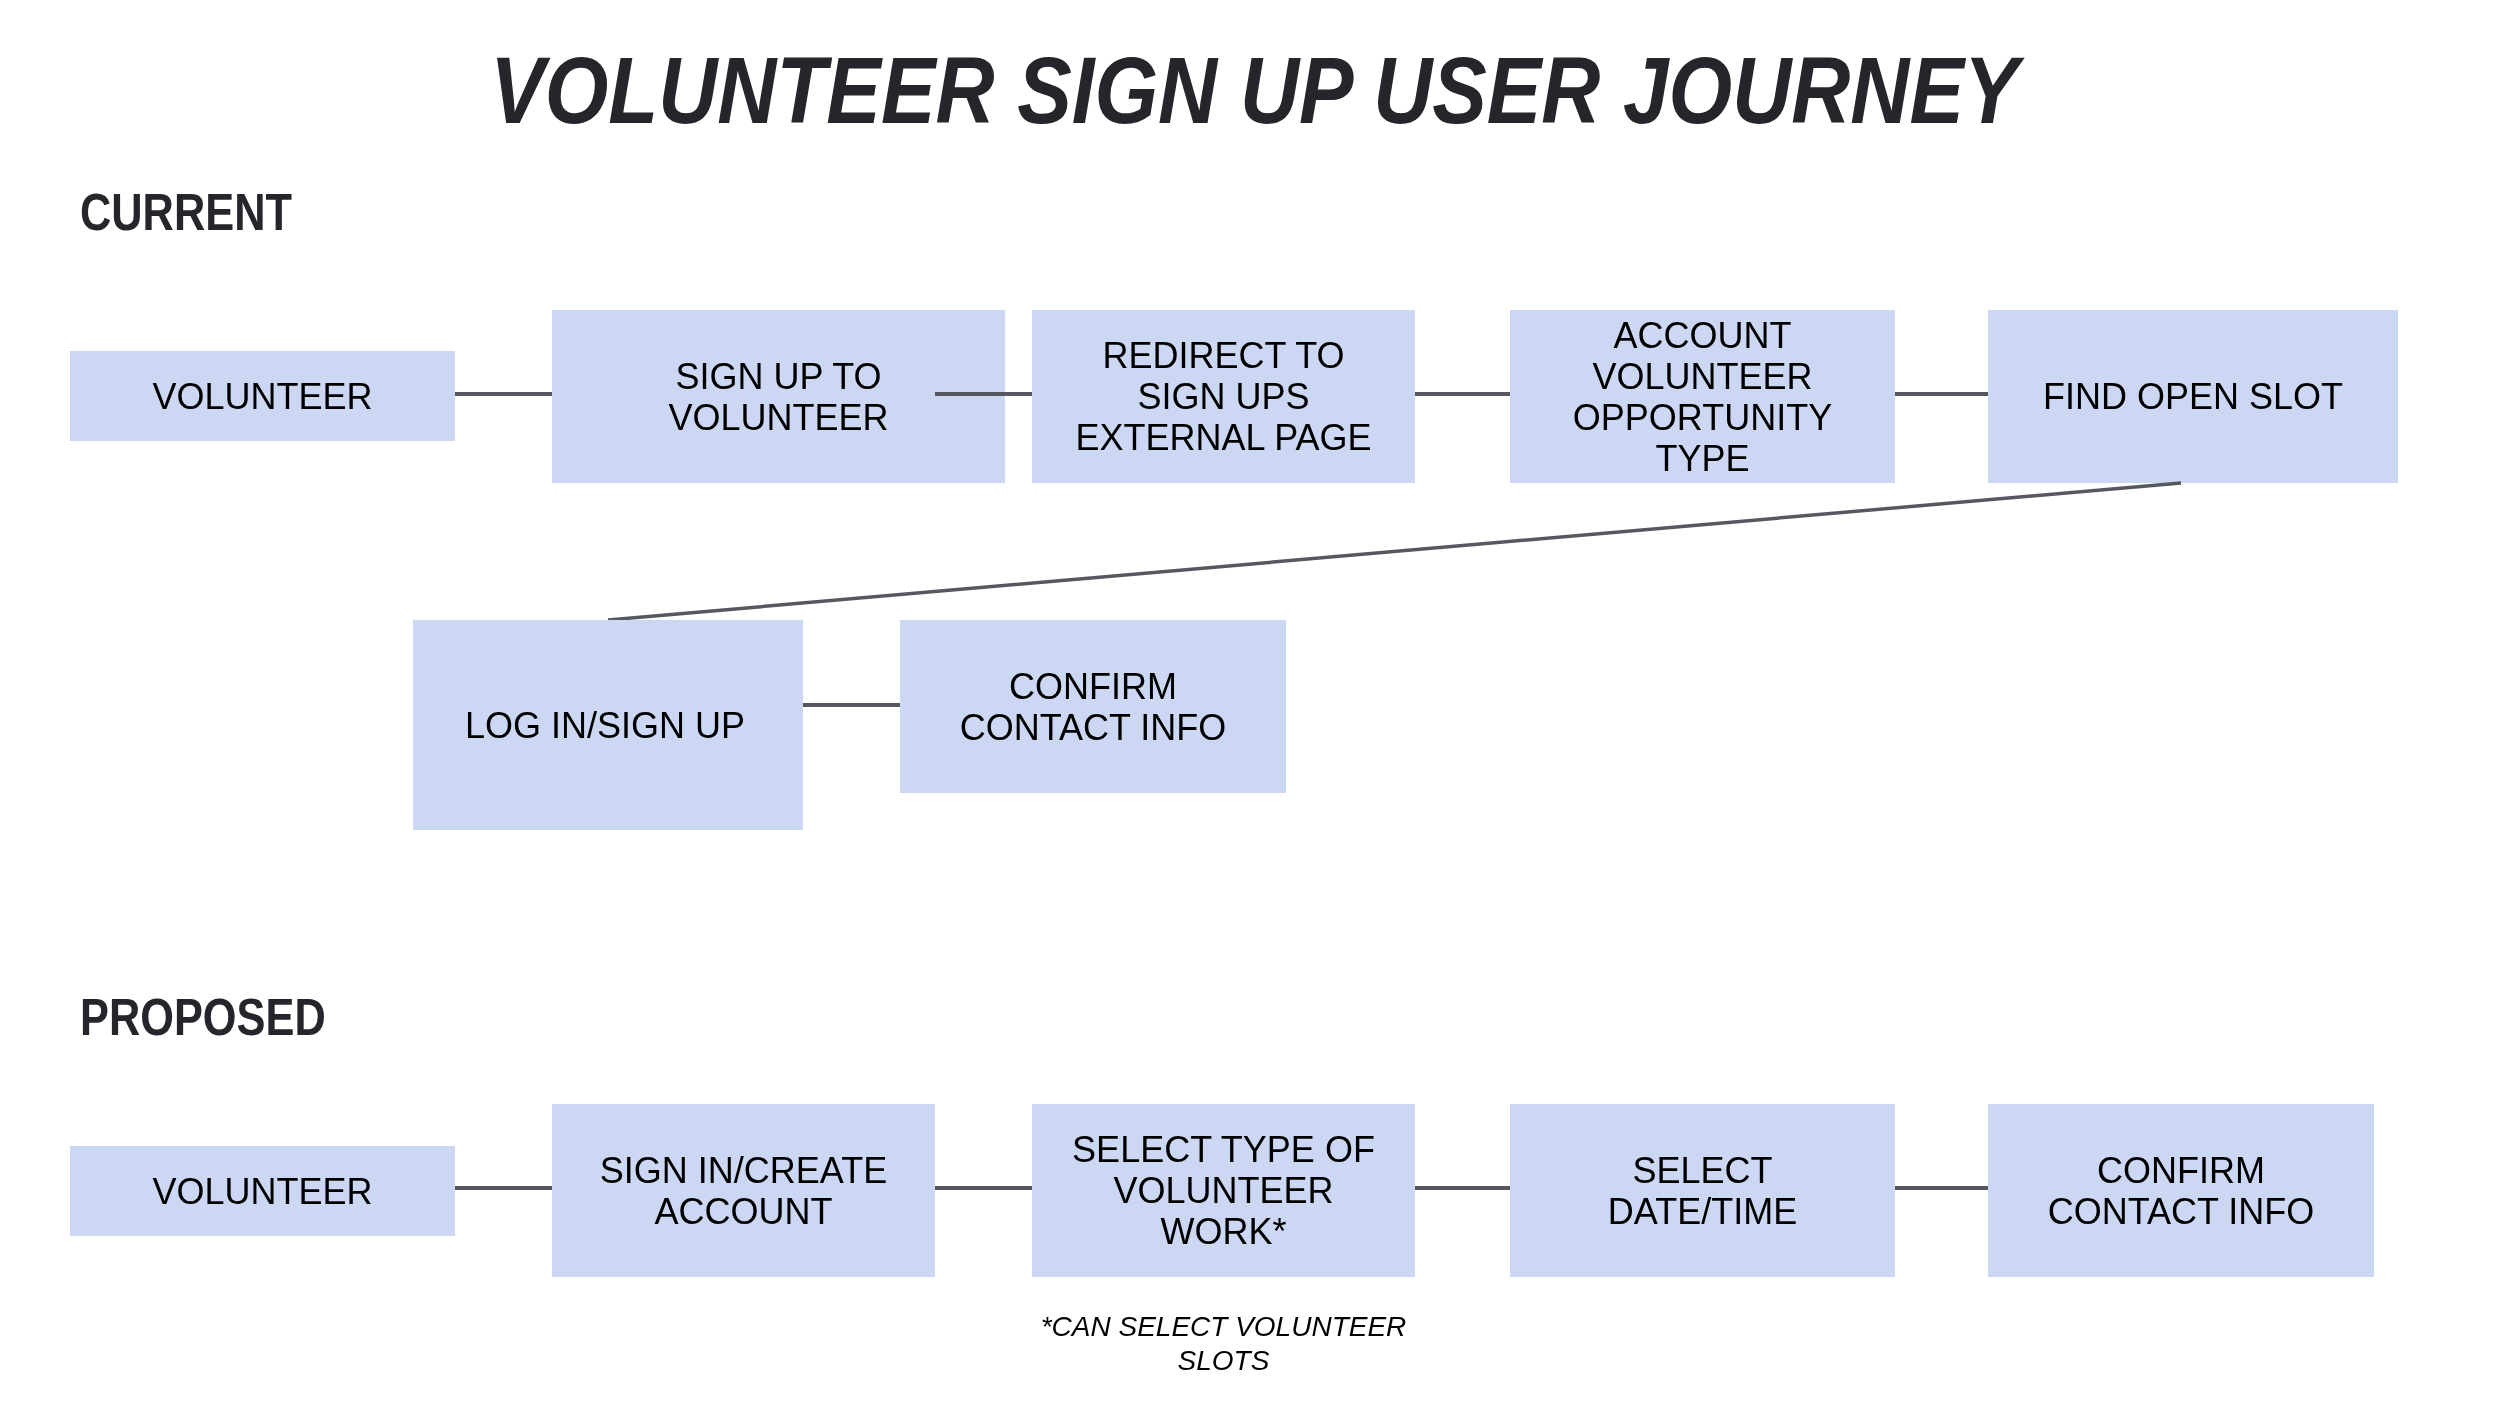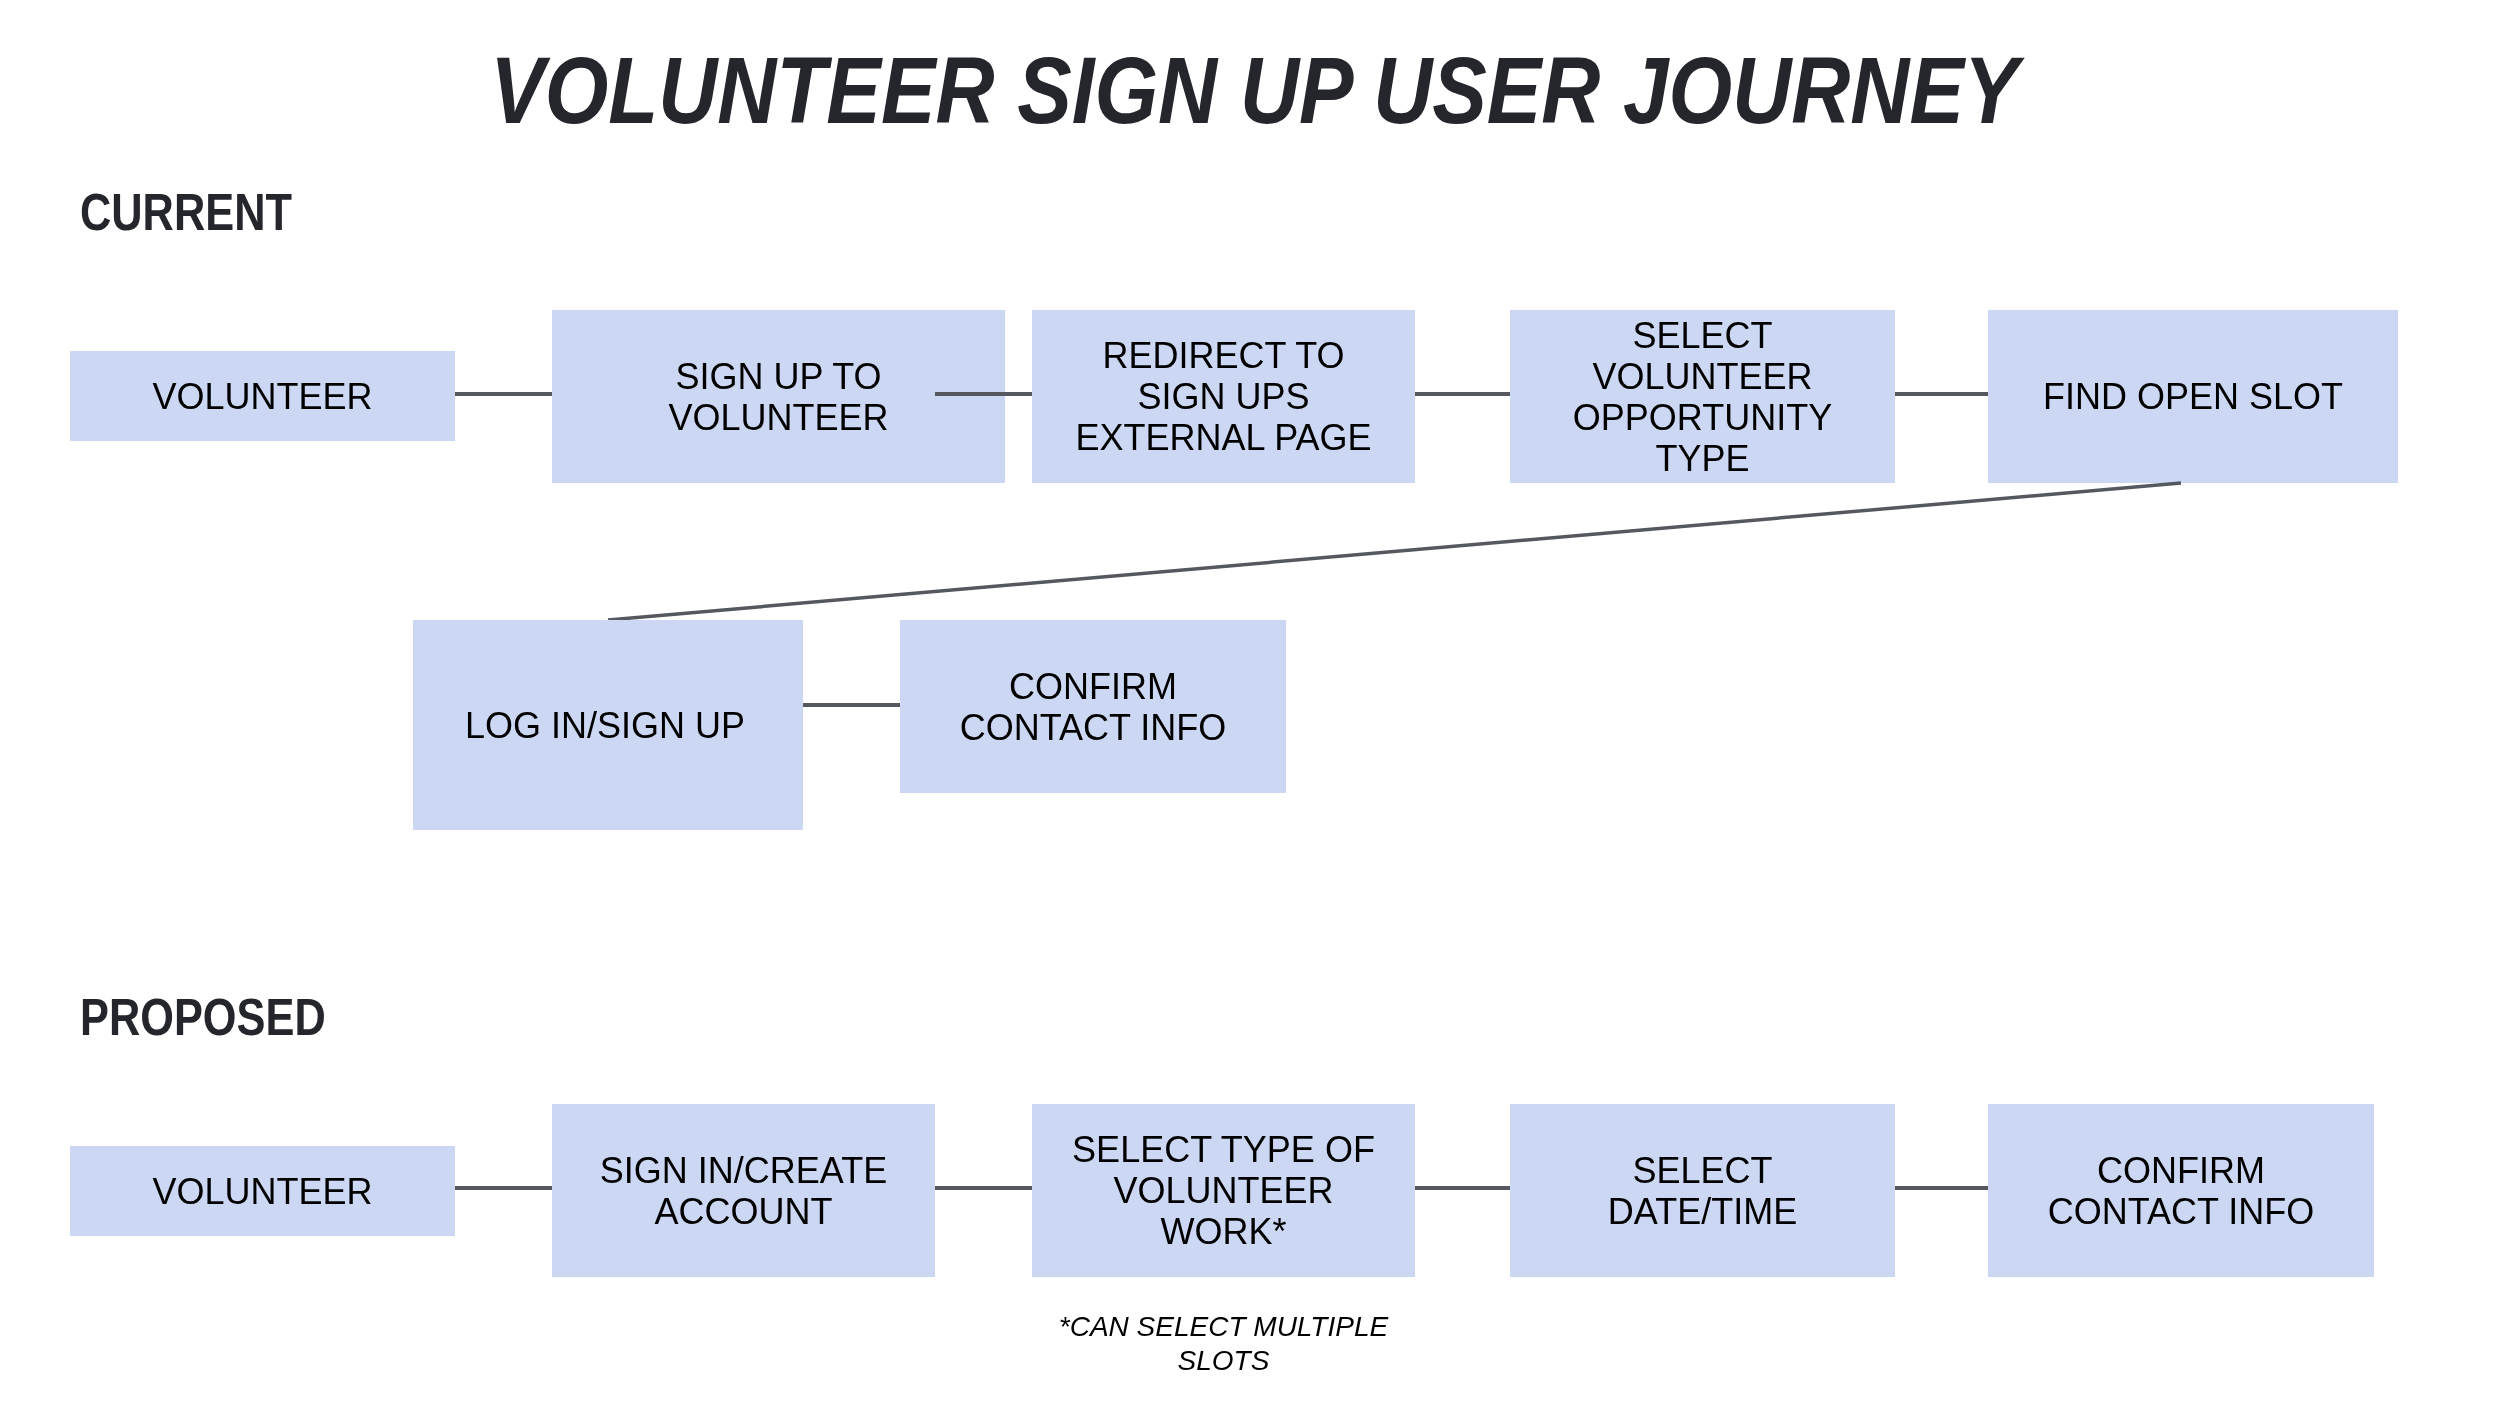--- a/index.html
+++ b/index.html
@@ -78,21 +78,21 @@
   <div class="node" style="left:70px;top:351px;width:385px;height:90px;">
     <span>VOLUNTEER</span>
   </div>
   <div class="node" style="left:552px;top:310px;width:453px;height:173px;">
     <span>SIGN UP TO VOLUNTEER</span>
   </div>
   <div class="node" style="left:1032px;top:310px;width:383px;height:173px;justify-content:flex-end;">
     <span>REDIRECT TO SIGN UPS EXTERNAL PAGE</span>
   </div>
   <div class="node" style="left:1510px;top:310px;width:385px;height:173px;">
-    <span>SELECT VOLUNTEER OPPORTUNITY TYPE</span>
+    <span>ACCOUNT VOLUNTEER OPPORTUNITY TYPE</span>
   </div>
   <div class="node" style="left:1988px;top:310px;width:410px;height:173px;">
     <span>FIND OPEN SLOT</span>
   </div>
 
   <div class="connector" style="left:455px;top:392px;width:97px;"></div>
   <div class="connector" style="left:935px;top:392px;width:97px;"></div>
   <div class="connector" style="left:1415px;top:392px;width:95px;"></div>
   <div class="connector" style="left:1895px;top:392px;width:93px;"></div>
 
@@ -124,15 +124,15 @@
   </div>
   <div class="node" style="left:1988px;top:1104px;width:386px;height:173px;">
     <span>CONFIRM CONTACT INFO</span>
   </div>
 
   <div class="connector" style="left:455px;top:1186px;width:97px;"></div>
   <div class="connector" style="left:935px;top:1186px;width:97px;"></div>
   <div class="connector" style="left:1415px;top:1186px;width:95px;"></div>
   <div class="connector" style="left:1895px;top:1186px;width:93px;"></div>
 
-  <div class="footnote" style="left:1032px;top:1310px;width:383px;">*CAN SELECT MULTIPLE SLOTS</div>
+  <div class="footnote" style="left:1032px;top:1310px;width:383px;">*CAN SELECT VOLUNTEER SLOTS</div>
 
 </div>
 
 </body></html>

